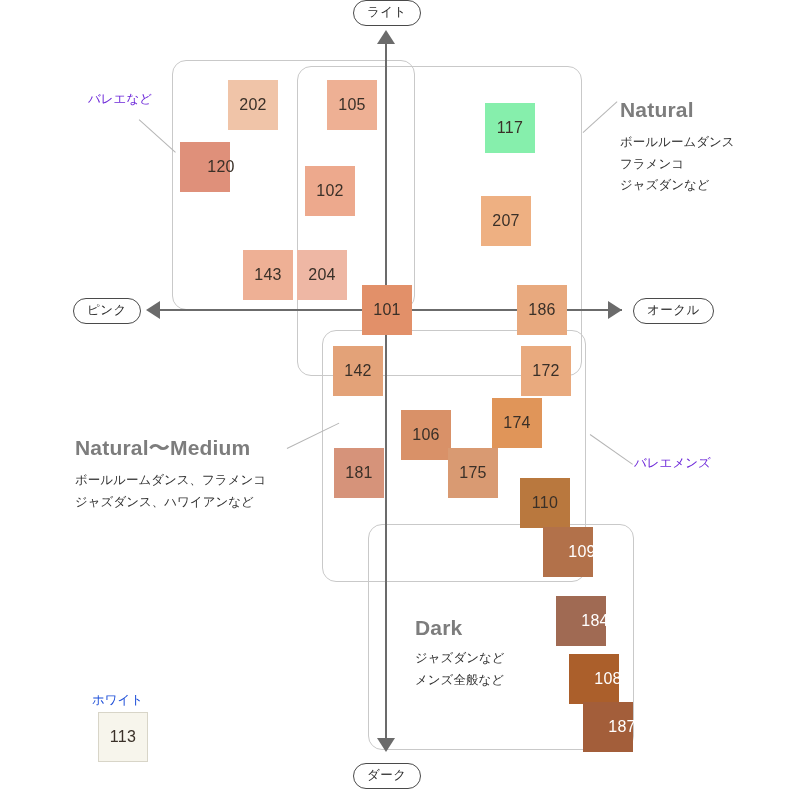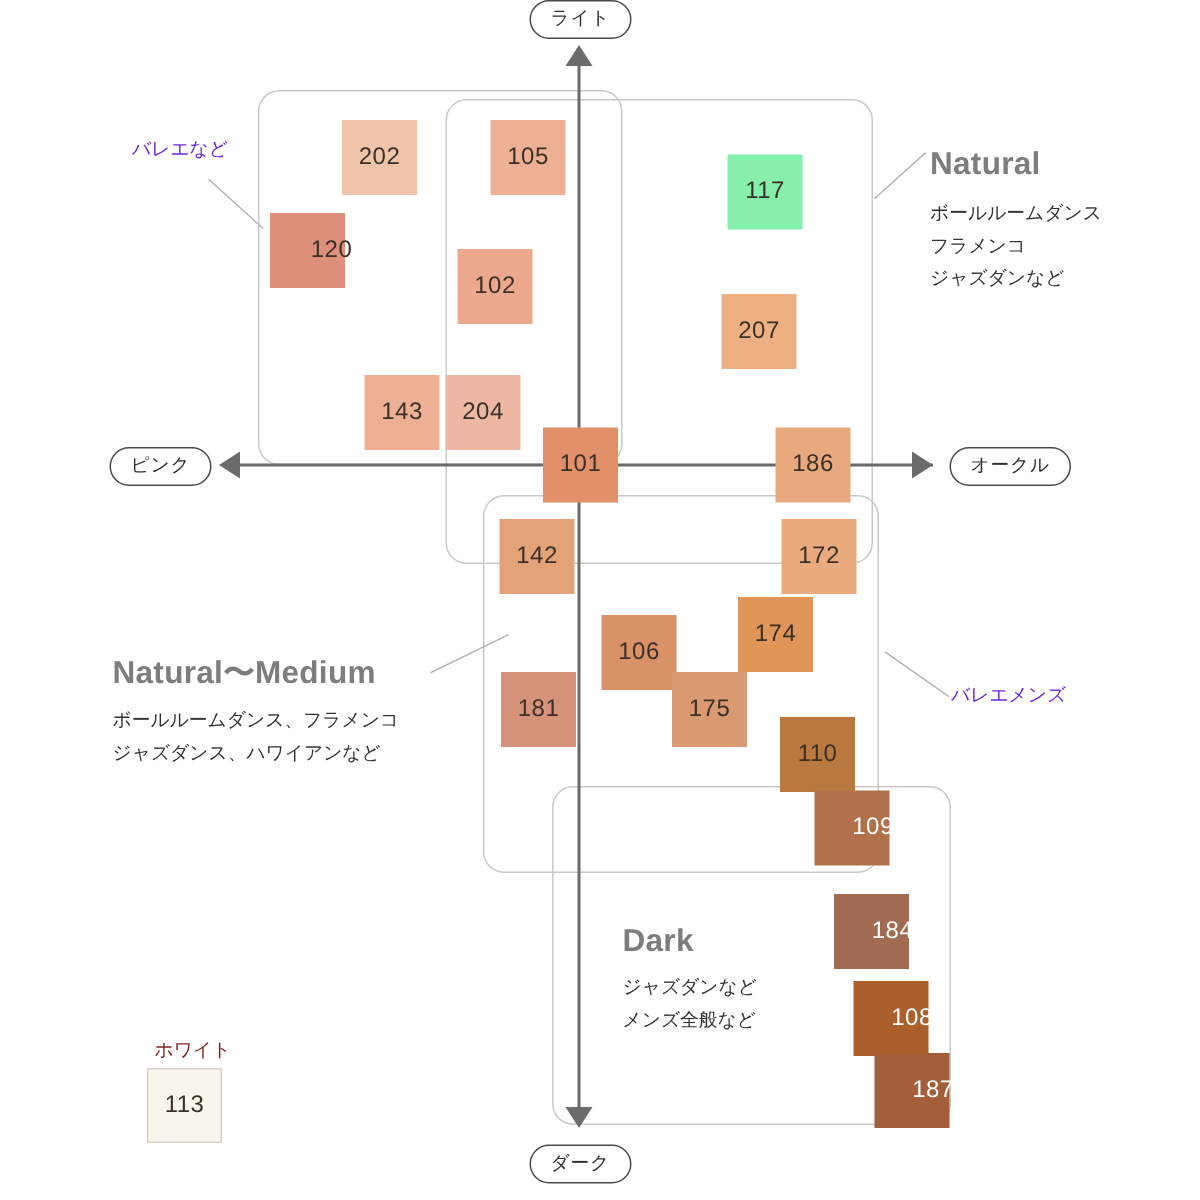--- a/index.html
+++ b/index.html
@@ -121,23 +121,22 @@
     position: absolute;
     height: 1.2px;
     background: #b5b5b5;
     transform-origin: 0 50%;
   }
 
   
   .white-label {
     position: absolute;
     font-size: 12.5px;
-    color: #7f1d1d;
-    white-space: nowrap;
-    margin-left: 11px;
+    color: #1d4ed8;
+    white-space: nowrap;
   }
 </style>
 </head>
 <body>
 
 <div id="stage">
 
   <div class="group-box" style="left:172px; top:60px;  width:243px; height:250px;"></div>
   <div class="group-box" style="left:297px; top:66px;  width:285px; height:310px;"></div>
   <div class="group-box" style="left:322px; top:330px; width:264px; height:252px;"></div>

